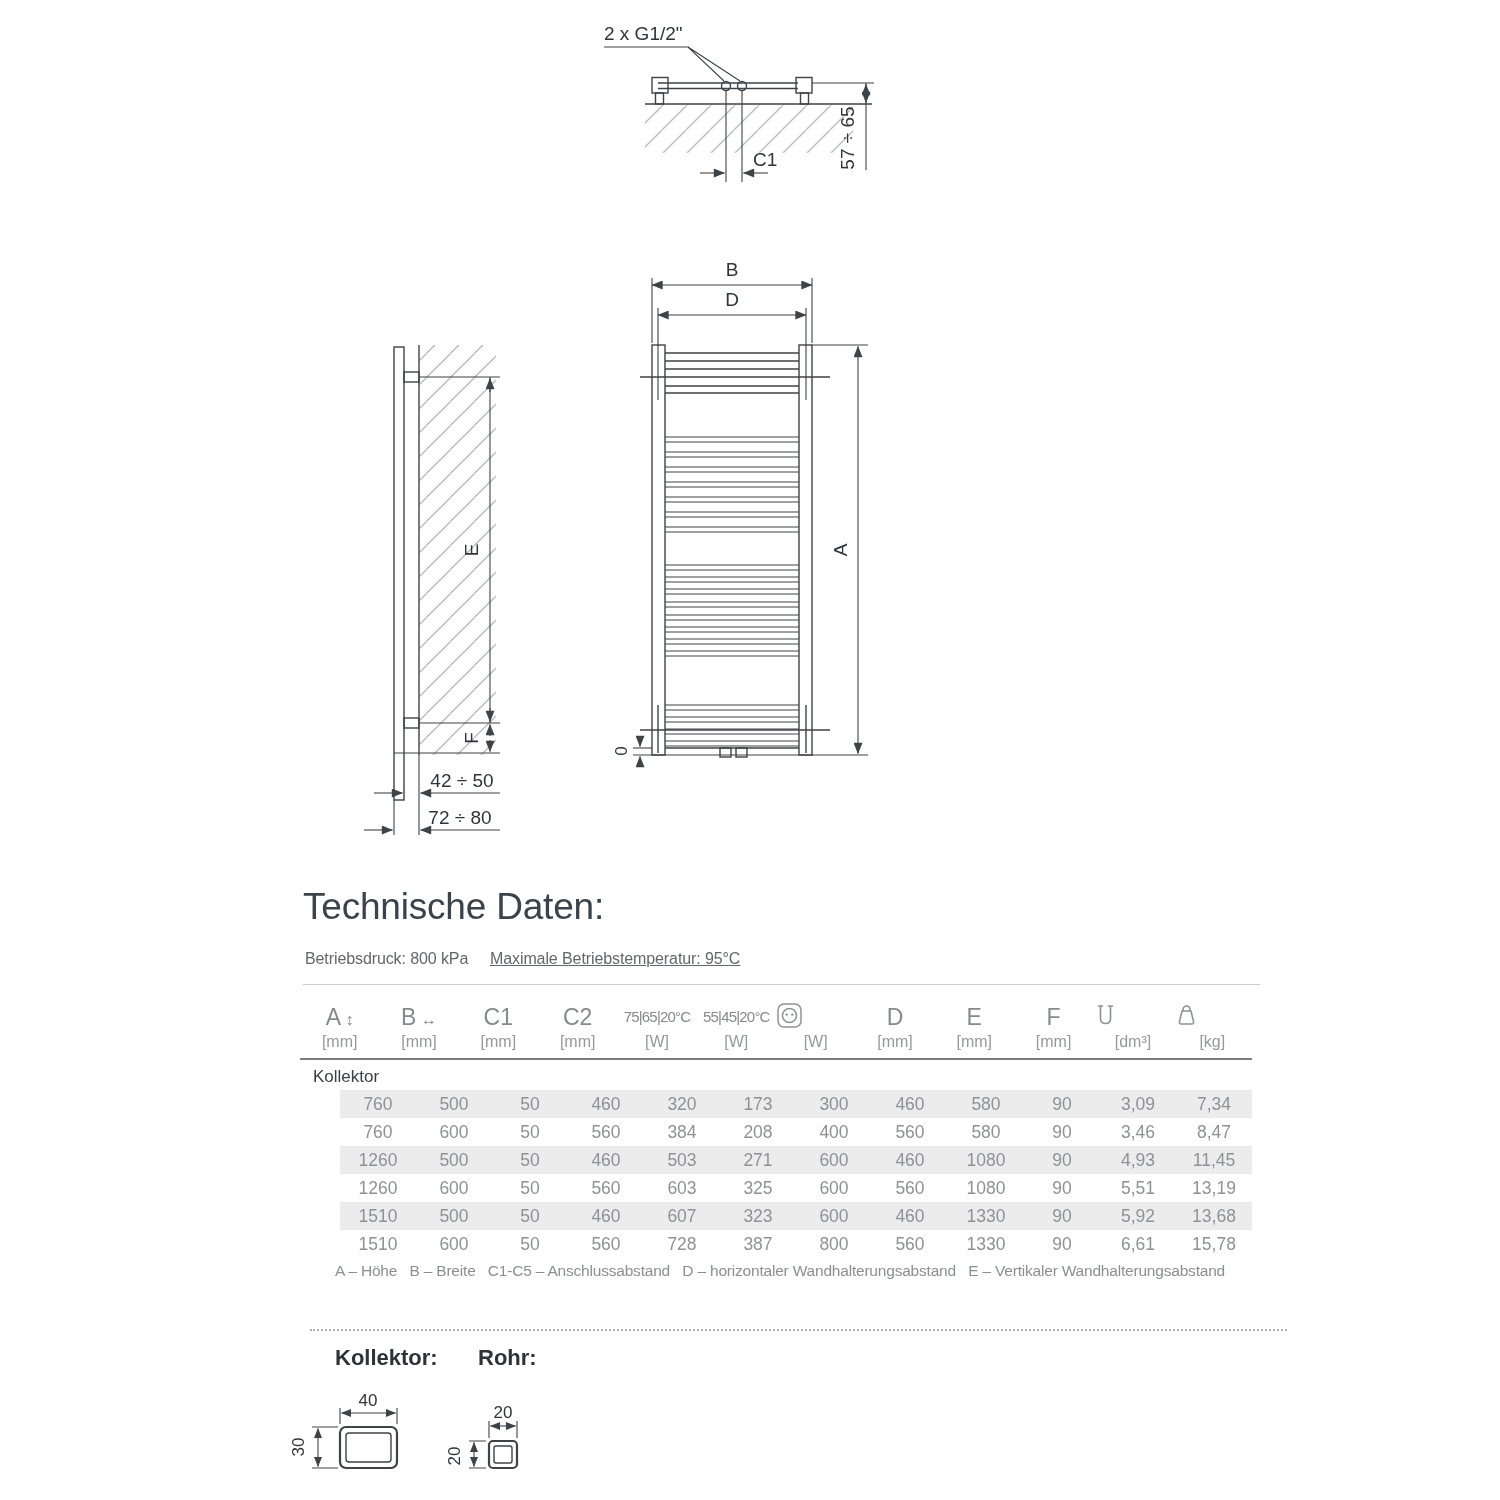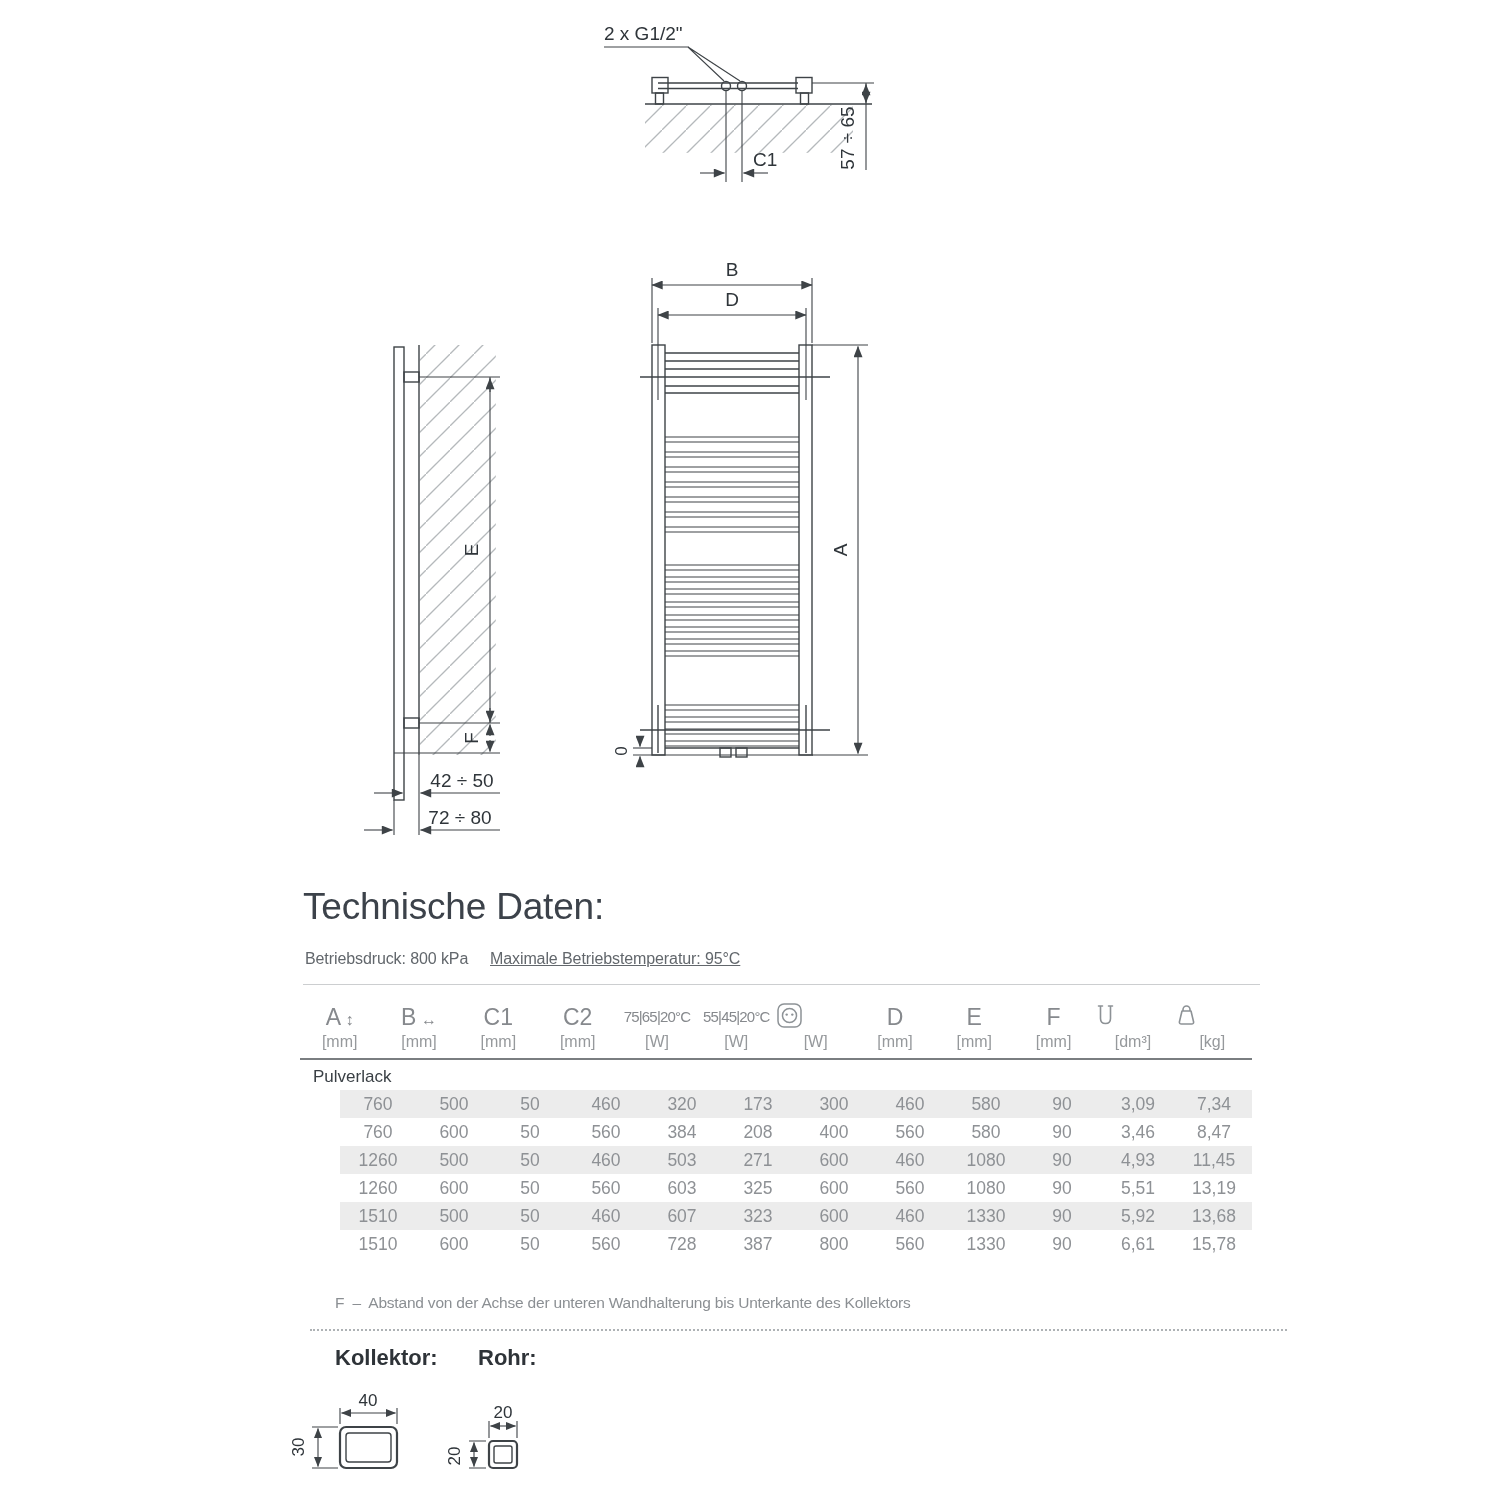--- a/index.html
+++ b/index.html
@@ -288,21 +288,21 @@
       <div class="th">
         <div class="th-main">
           <svg width="27" height="26" viewBox="0 0 26 26" fill="none" stroke="#8d9296" stroke-width="1.6" stroke-linejoin="round">
             <path d="M9.5 9 V7.5 A3.5 3.5 0 0 1 16.5 7.5 V9"></path>
             <path d="M8.5 9 H17.5 L20 19.5 Q20.6 22 18 22 H8 Q5.4 22 6 19.5 Z"></path>
           </svg>
         </div>
         <div class="th-unit">[kg]</div>
       </div>
     </div>
-  <div class="abs" id="section-row">Pulverlack</div>
+  <div class="abs" id="section-row">Kollektor</div>
   <div class="abs" id="spec-table-body">
       <div class="tr tr-striped">
         <div class="td">760</div>
         <div class="td">500</div>
         <div class="td">50</div>
         <div class="td">460</div>
         <div class="td">320</div>
         <div class="td">173</div>
         <div class="td">300</div>
         <div class="td">460</div>
@@ -376,21 +376,21 @@
         <div class="td">387</div>
         <div class="td">800</div>
         <div class="td">560</div>
         <div class="td">1330</div>
         <div class="td">90</div>
         <div class="td">6,61</div>
         <div class="td">15,78</div>
       </div>
     </div>
 
-  <div class="abs legend-line" style="left:335px; top:1294px;">F  –  Abstand von der Achse der unteren Wandhalterung bis Unterkante des Kollektors</div>
+  <div class="abs legend-line" style="left:335px; top:1262px;">A – Höhe   B – Breite   C1-C5 – Anschlussabstand   D – horizontaler Wandhalterungsabstand   E – Vertikaler Wandhalterungsabstand</div>
 
   <div class="abs rule-dotted" style="left:310px; top:1329px; width:977px;"></div>
 
   <div class="abs section-title" style="left:335px; top:1345px;">Kollektor:</div>
   <div class="abs section-title" style="left:478px; top:1345px;">Rohr:</div>
 
   <svg class="abs" style="left:290px; top:1380px;" width="170" height="120">
     <defs>
       <marker id="arK" viewBox="0 0 10 8" refX="9.5" refY="4" markerWidth="11" markerHeight="8" orient="auto-start-reverse" markerUnits="userSpaceOnUse">
         <path d="M0 0 L10 4 L0 8 Z" fill="#3e4347"></path>

